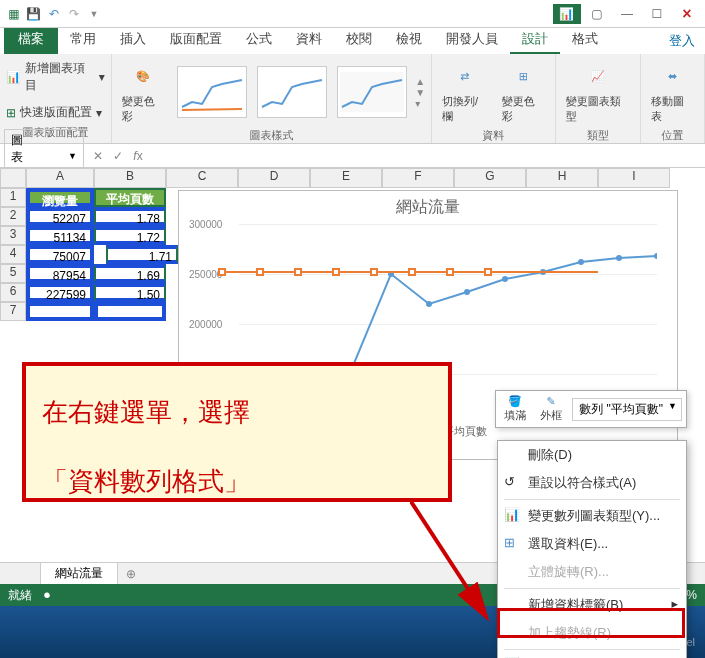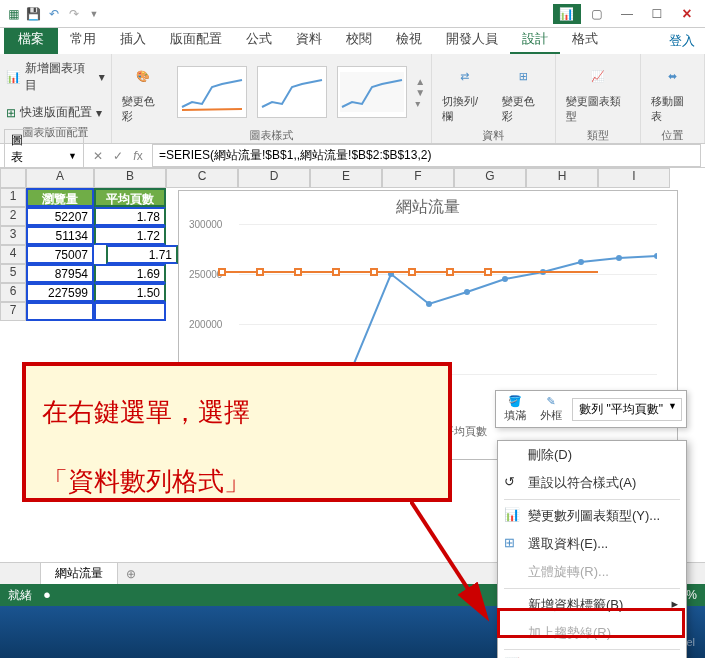--- a/index.html
+++ b/index.html
@@ -32,21 +32,21 @@
 .formula-bar { display: flex; height: 24px; border-bottom: 1px solid #ccc; align-items: center; background: #fff; }
 .name-box { width: 80px; border: 1px solid #ccc; margin: 2px 4px; padding: 2px 6px; font-size: 12px; display: flex; align-items: center; gap: 37px; }
 .fb-btn { width: 20px; text-align: center; font-size: 12px; color: #888; }
 .formula-input { flex: 1; padding: 2px 6px; font-size: 12px; border: 1px solid #ccc; margin: 2px 4px; }
 
 .grid-area { position: relative; background: #fff; height: 370px; }
 .col-header { width: 72px; text-align: center; font-size: 12px; background: #f0f0f0; border: 1px solid #ccc; color: #444; }
 .col-header.first { width: 68px; }
 .row { display: flex; height: 19px; }
 .row-header { width: 26px; text-align: center; font-size: 12px; background: #f0f0f0; border: 1px solid #ccc; color: #444; }
-.cell { width: 72px; border: 2px solid #1d4ed8; font-size: 12px; padding: 1px 4px; text-align: right; }
+.cell { width: 72px; border: 4px solid #1d4ed8; font-size: 12px; padding: 1px 4px; text-align: right; }
 .cell.first { width: 68px; }
 .cell.hdr { background: #70AD47; color: #fff; text-align: center; font-weight: bold; }
 .cell.sel-hdr { background: #70AD47; color: #fff; text-align: center; font-weight: bold; border: 2px solid #217346; }
 
 .chart-embed { position: absolute; left: 178px; top: 22px; width: 500px; height: 270px; background: #fff; border: 1px solid #bbb; }
 .chart-title { text-align: center; font-size: 16px; color: #666; padding: 6px; }
 .chart-canvas { position: relative; height: 200px; margin: 0 20px; }
 .y-tick { position: absolute; left: -10px; font-size: 10px; color: #888; transform: translateY(-50%); }
 .gridline { position: absolute; left: 40px; right: 0; height: 1px; background: #eee; }
 
@@ -186,21 +186,20 @@
 </div>
 
 <div class="formula-bar">
   <div class="name-box">
       <span>圖表 3</span>
       <span style="margin-left:auto;font-size:9px;">▼</span>
     </div>
   <span class="fb-btn">✕</span>
   <span class="fb-btn">✓</span>
   <span class="fb-btn"><i>f</i>x</span>
-  <div class="formula-input">=SERIES(網站流量!$B$1,,網站流量!$B$2:$B$13,2)</div>
 </div>
 
 <div class="grid-area">
   <div style="display:flex;">
     <div style="width:26px;height:20px;background:#f0f0f0;border:1px solid #ccc;"></div>
     <div class="col-header first">A</div>
     <div class="col-header">B</div>
     <div class="col-header">C</div>
     <div class="col-header">D</div>
     <div class="col-header">E</div>

